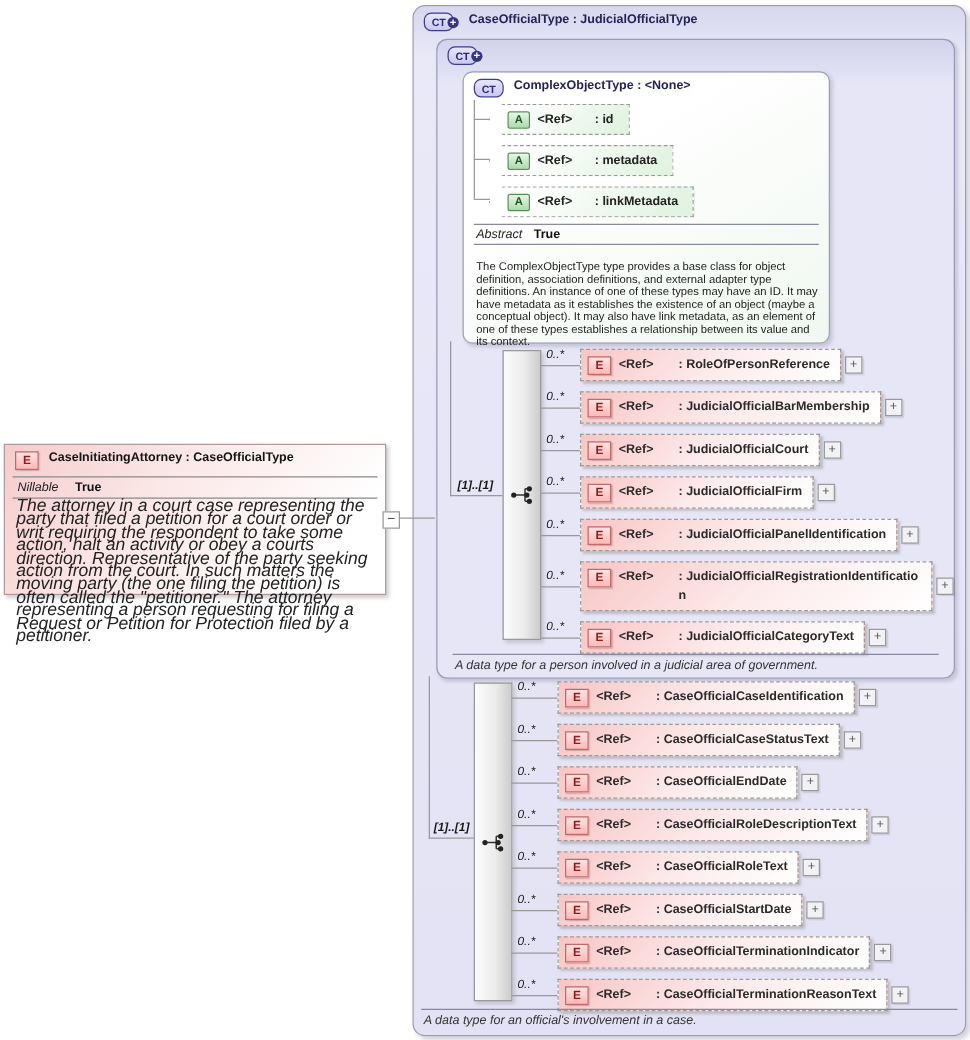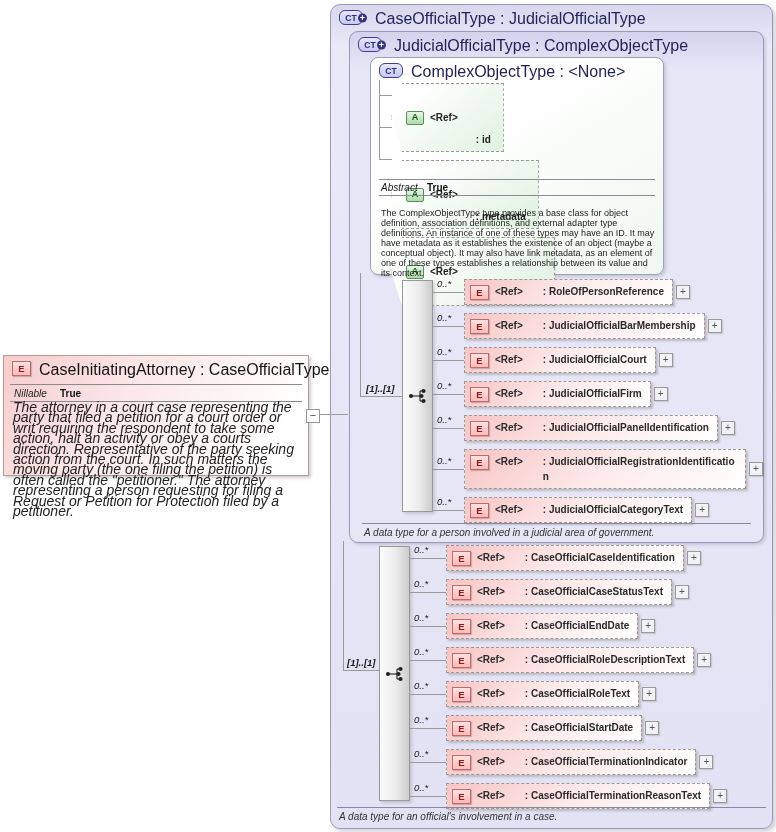--- a/index.html
+++ b/index.html
@@ -4,21 +4,21 @@
 <style>
   html,body{margin:0;padding:0;}
   body{
     width:776px;height:832px;position:relative;background:#ffffff;
     font-family:"Liberation Sans",sans-serif;overflow:hidden;
   }
   .abs{position:absolute;}
 
   
   .box-header{display:flex;align-items:flex-start;gap:8px;padding:5px 8px;position:relative;}
-  .box-title{font-weight:normal;font-size:16px;color:#232358;white-space:nowrap;}
+  .box-title{font-weight:bold;font-size:10px;color:#232358;white-space:nowrap;}
 
   
   .ct-icon{position:relative;display:inline-flex;align-items:center;justify-content:center;
     width:22px;height:13px;border:1.4px solid #3d3d8f;border-radius:6px;
     background:linear-gradient(180deg,#e6e6fa,#c9c9ef);color:#2a2a7a;
     font-size:8.5px;font-weight:bold;flex:none;}
   .ct-badge{position:absolute;right:-5px;top:50%;transform:translateY(-50%);
     width:9px;height:9px;border-radius:50%;background:#35357f;color:#ffffff;
     font-size:9px;line-height:8px;text-align:center;font-weight:bold;}
   .ct-pad{margin-right:4px;}
@@ -60,21 +60,21 @@
   
   .attr-list{position:absolute;left:20px;top:25px;display:flex;flex-direction:column;
     gap:8px;align-items:flex-start;}
   .attr-box{display:inline-flex;align-items:center;line-height:15px;
     padding:4px 12px 4px 14px;border:1px dashed #9a9a9a;
     background:linear-gradient(140deg,#ffffff 18%,#e0f3e0 95%);
     box-shadow:2px 2px 2px rgba(140,140,140,.4);
     font-weight:bold;font-size:10px;color:#222;
     clip-path:polygon(11px 0%,100% 0%,100% 100%,11px 100%,0% 50%);}
   .attr-box .ref{margin-left:6px;white-space:pre;}
-  .attr-box .aname{margin-left:18px;white-space:pre;margin-top:44px;}
+  .attr-box .aname{margin-left:18px;white-space:pre;}
   .attr-conn{background:#999;position:absolute;}
   .inner-sep{position:absolute;left:8px;right:8px;height:1px;background:#8a8a9a;}
   .inner-facts{position:absolute;left:10px;top:124px;display:flex;align-items:baseline;
     font-size:10px;color:#222;}
   .inner-facts .fact-label{width:46px;}
   .inner-doc{position:absolute;left:10px;top:141px;width:274px;
     font-size:9px;color:#222;line-height:10px;}
 
   
   .seq-bar{position:absolute;width:29px;border:1px solid #999;
@@ -143,21 +143,20 @@
     </span>
     <span class="box-title">CaseOfficialType : JudicialOfficialType</span>
   </div>
 
   <section class="abs mid-box">
     <div class="box-header">
       <span class="ct-icon ct-pad">
         <span>CT</span>
         <span class="ct-badge">+</span>
       </span>
-      <span class="box-title">JudicialOfficialType : ComplexObjectType</span>
     </div>
 
     <section class="abs inner-box">
       <div class="box-header">
         <span class="ct-icon">
           <span>CT</span>
         </span>
         <span class="box-title">ComplexObjectType : &lt;None&gt;</span>
       </div>
 

